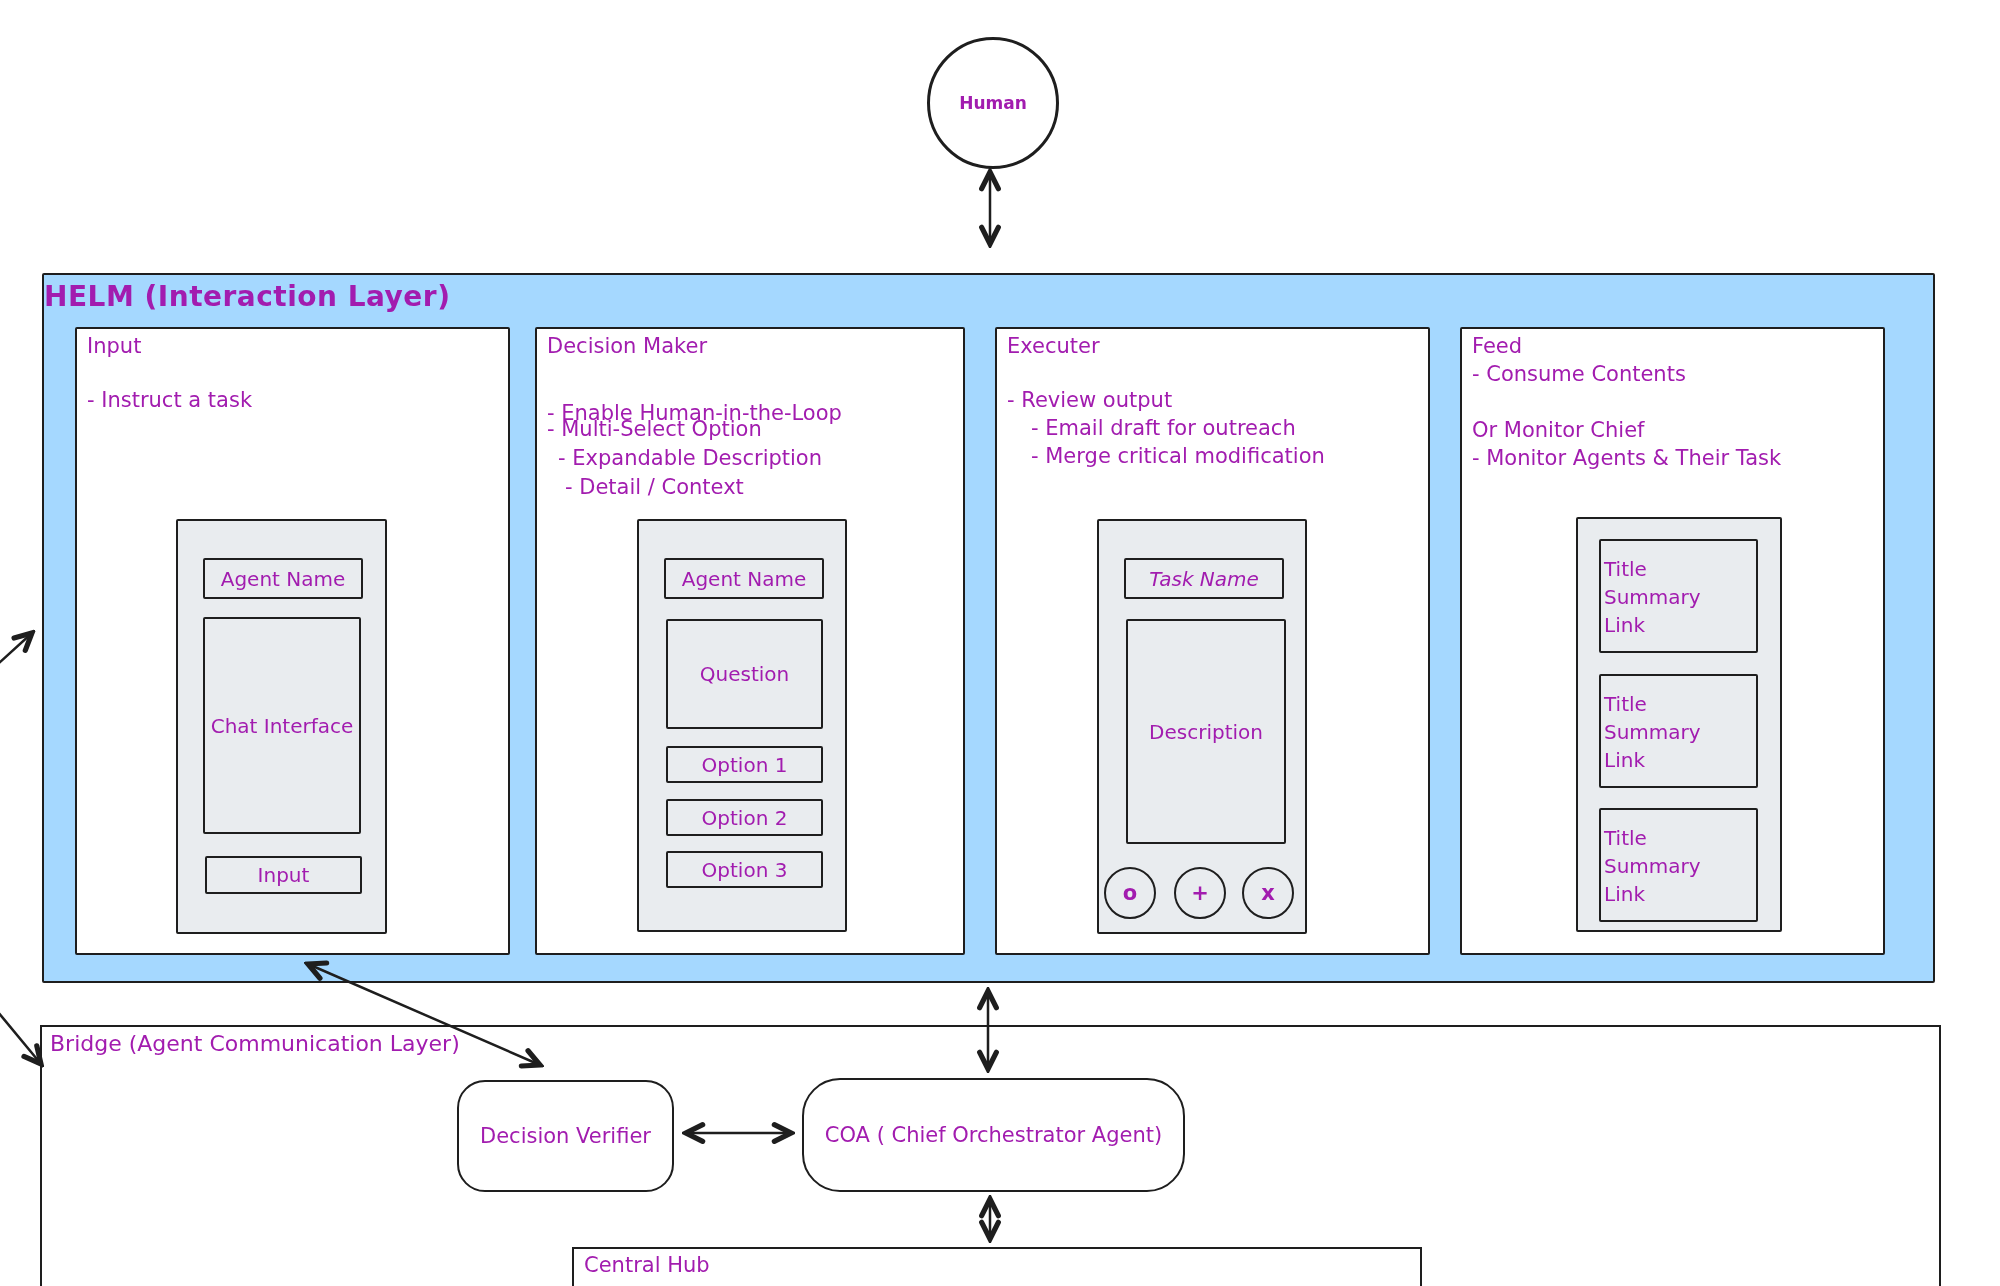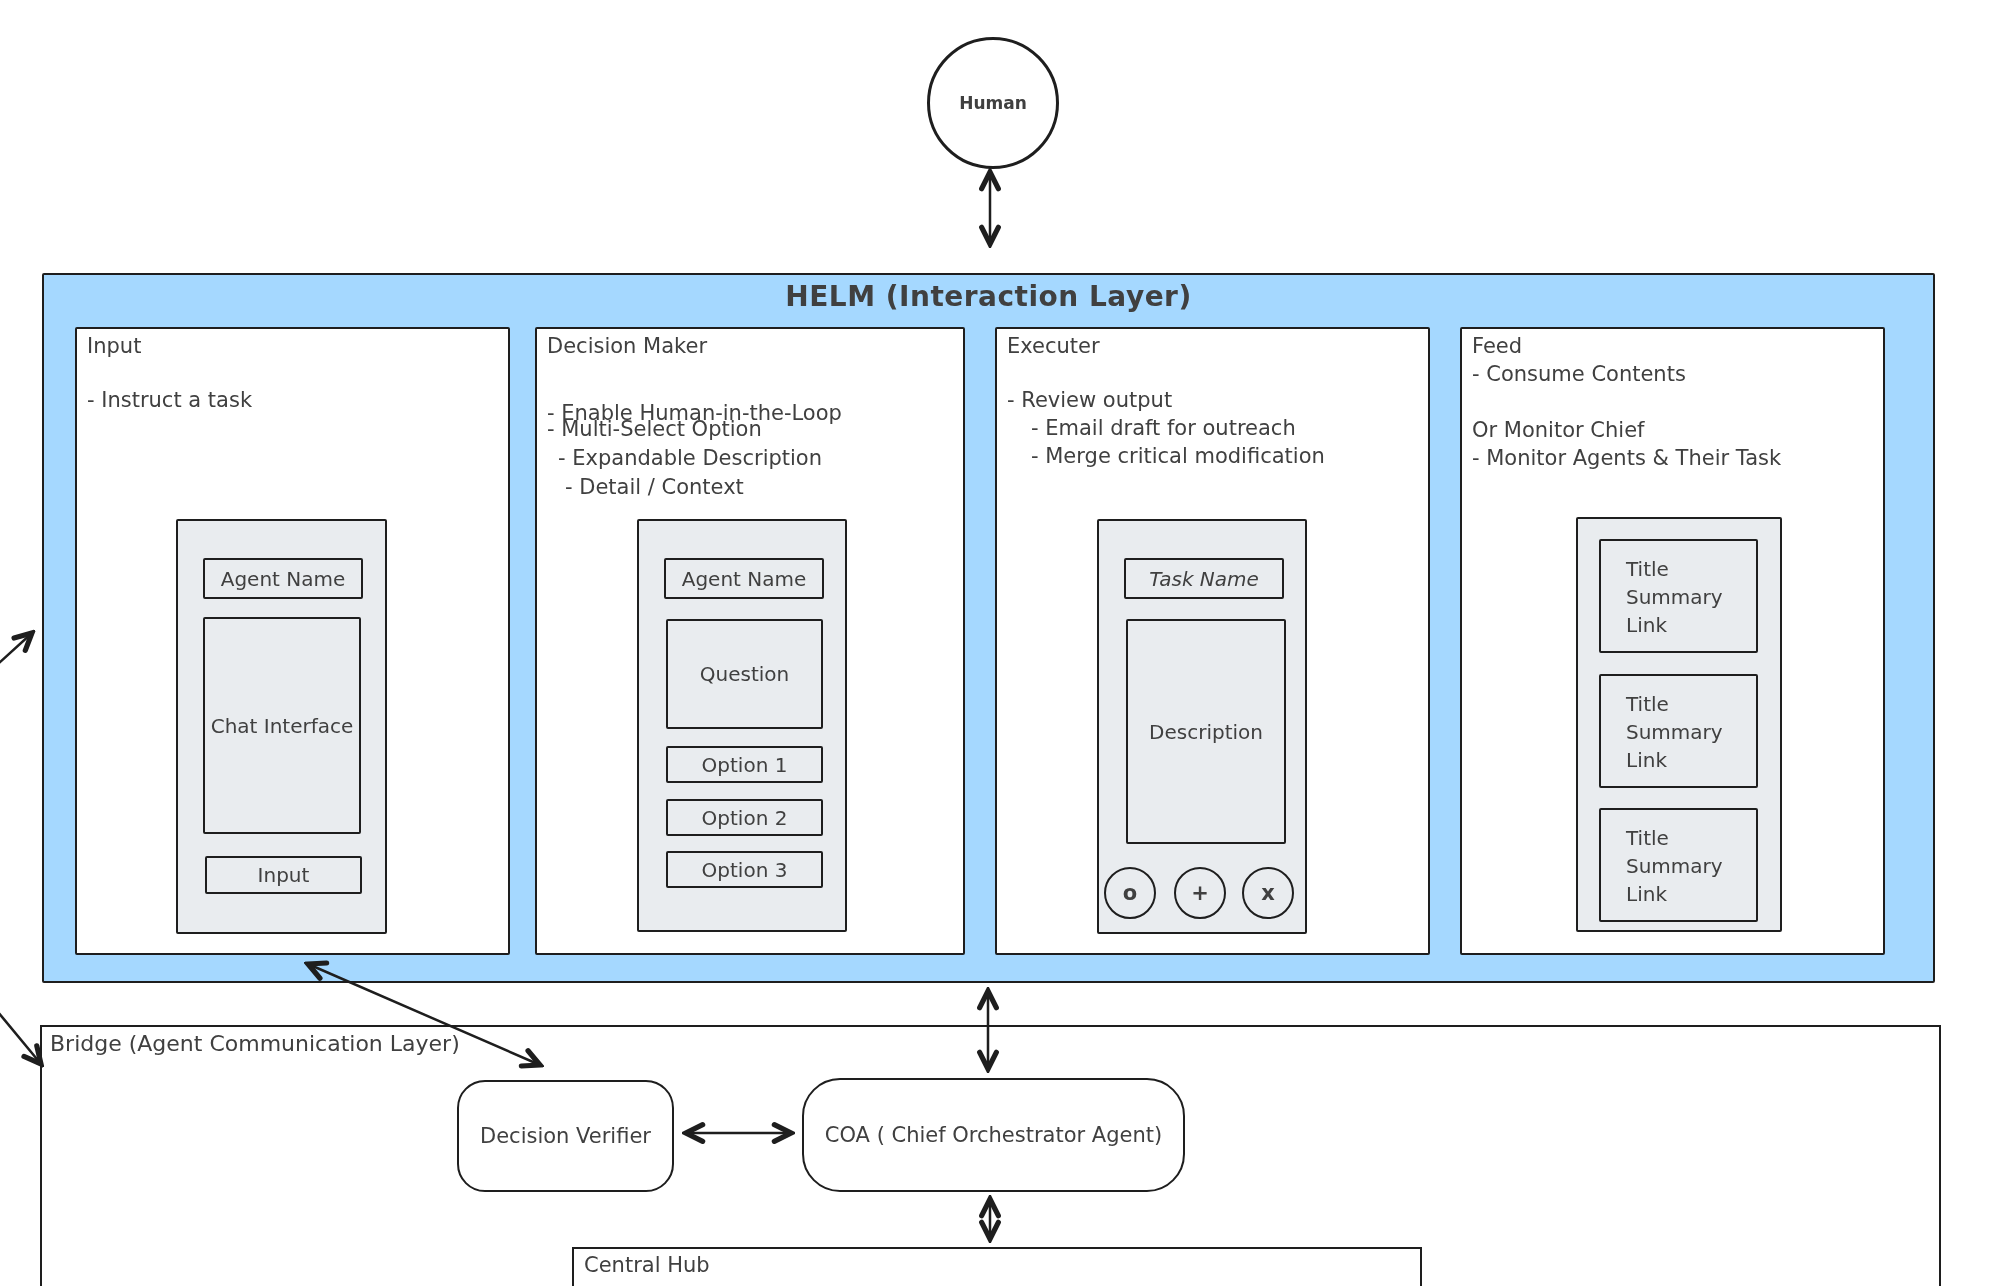--- a/index.html
+++ b/index.html
@@ -1,33 +1,33 @@
 <!DOCTYPE html>
 <html><head>
 <meta charset="utf-8">
 <style>
   html,body{margin:0;padding:0;background:#ffffff;}
   #canvas{
     position:relative;width:2000px;height:1286px;overflow:hidden;
-    font-family:"DejaVu Sans",sans-serif;color:#404040;background:#ffffff;
+    font-family:"DejaVu Sans",sans-serif;color:#a21caf;background:#ffffff;
   }
   .abs{position:absolute;}
   
   #human{
     left:927px;top:37px;width:126px;height:126px;border:3px solid #1e1e1e;border-radius:50%;
     background:#fff;display:flex;align-items:center;justify-content:center;
     font-size:17px;font-weight:bold;
   }
   
   #helm{
     left:42px;top:273px;width:1893px;height:710px;background:#a5d8ff;
     border:2.5px solid #1e1e1e;border-radius:2px;box-sizing:border-box;
   }
   .helm-title{
-    position:absolute;left:0;top:5px;width:100%;text-align:center;
+    position:absolute;left:0;top:5px;width:100%;text-align:left;
     font-size:28px;font-weight:bold;letter-spacing:.5px;
   }
   .panel{
     position:absolute;background:#ffffff;border:2px solid #1e1e1e;border-radius:2px;
     box-sizing:border-box;
   }
   #p-input{left:31px;top:52px;width:435px;height:628px;}
   #p-dm   {left:491px;top:52px;width:430px;height:628px;}
   #p-ex   {left:951px;top:52px;width:435px;height:628px;}
   #p-feed {left:1416px;top:52px;width:425px;height:628px;}
@@ -61,21 +61,21 @@
     background:#e9ecef;display:flex;align-items:center;justify-content:center;
     font-size:21px;font-weight:bold;box-sizing:border-box;
   }
   #ex-b1{left:5px;top:346px;}
   #ex-b2{left:75px;top:346px;}
   #ex-b3{left:143px;top:346px;}
   #mock-feed{left:114px;top:188px;width:206px;height:415px;}
   .fcard{
     position:absolute;left:21px;width:159px;height:114px;background:#e9ecef;
     border:2.5px solid #1e1e1e;border-radius:2px;box-sizing:border-box;
-    padding:14px 0 0 25px;font-size:20px;line-height:28px;
+    padding:14px 0 0 3px;font-size:20px;line-height:28px;
   }
   #fc1{top:20px;} #fc2{top:155px;} #fc3{top:289px;}
   
   #bridge{
     left:40px;top:1025px;width:1901px;height:400px;background:#ffffff;
     border:2.5px solid #1e1e1e;box-sizing:border-box;
   }
   #bridge-title{position:absolute;left:8px;top:4px;font-size:22px;}
   .rnode{
     position:absolute;background:#fff;border:2.5px solid #1e1e1e;box-sizing:border-box;

